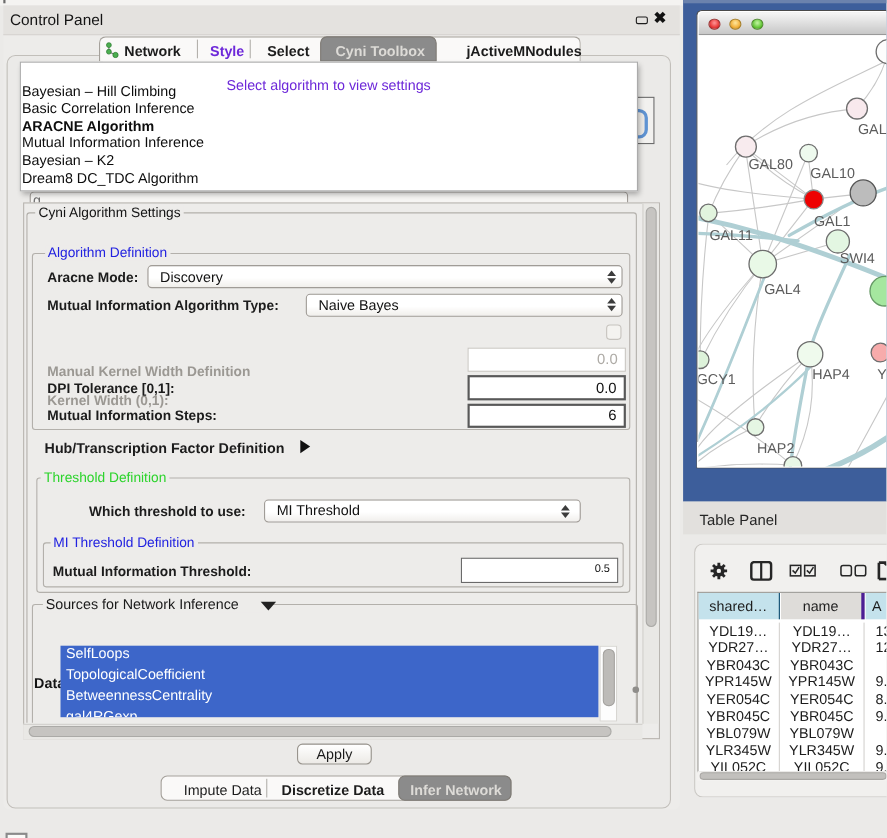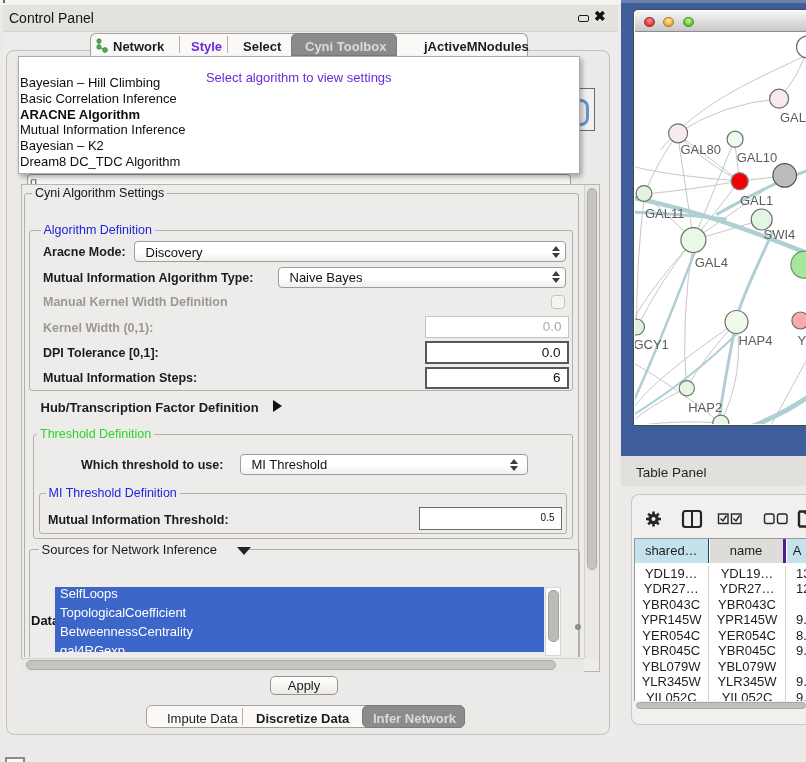--- a/index.html
+++ b/index.html
@@ -1,20 +1,20 @@
 <!DOCTYPE html>
 <html><head>
 <meta charset="utf-8">
 <style>
   * { margin:0; padding:0; box-sizing:border-box; }
   html,body { width:806px; height:762px; overflow:hidden; }
   body { font-family:"Liberation Sans", sans-serif; background:#ebeae8; position:relative; }
   .abs { position:absolute; }
   .blab { font-weight:bold; font-size:12.5px; color:#1c1c1c; }
-  .glab { font-weight:bold; font-size:12.5px; color:#9b9893; }
+  .glab { font-weight:bold; font-size:12.5px; color:#9b9893;margin-top:36px; }
   .combo { position:absolute; border:1px solid #a09c97; border-radius:4px;
            background:linear-gradient(#ffffff 55%, #f1efec); }
   .combo .ct { position:absolute; left:11px; top:50%; transform:translateY(-50%);
                font-size:13px; color:#111; }
   .spin { position:absolute; width:10px; }
   .spin .up { width:0; height:0; border-left:4.5px solid transparent; border-right:4.5px solid transparent;
               border-bottom:5.5px solid #3c3c3c; margin-bottom:2px; }
   .spin .dn { width:0; height:0; border-left:4.5px solid transparent; border-right:4.5px solid transparent;
               border-top:5.5px solid #3c3c3c; }
   .tfield { position:absolute; background:#fff; font-size:13.5px; color:#111;

